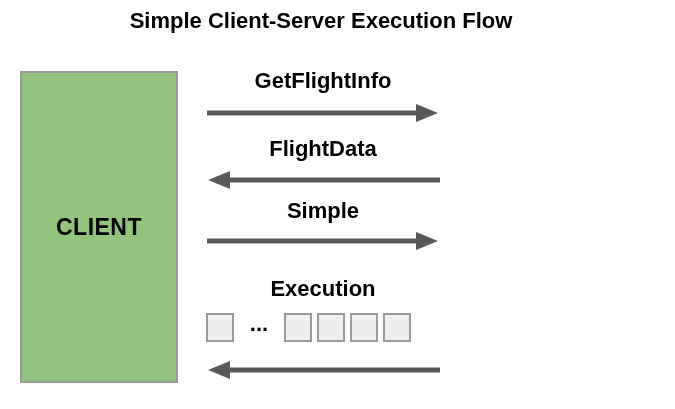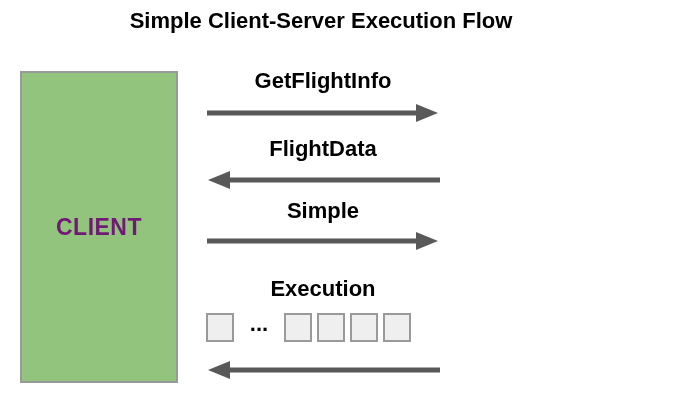--- a/index.html
+++ b/index.html
@@ -33,21 +33,21 @@
   
   .participant {
     position: absolute;
     box-sizing: border-box;
     border: 2px solid #999999;
     display: flex;
     align-items: center;
     justify-content: center;
     font-size: 23px;
     font-weight: bold;
-    color: #701a75;
+    color: #000000;
     letter-spacing: 0.5px;
   }
   #client-box {
     left: 20px;
     top: 71px;
     width: 158px;
     height: 312px;
     background: #93c47d;
   }
   #server-box {

